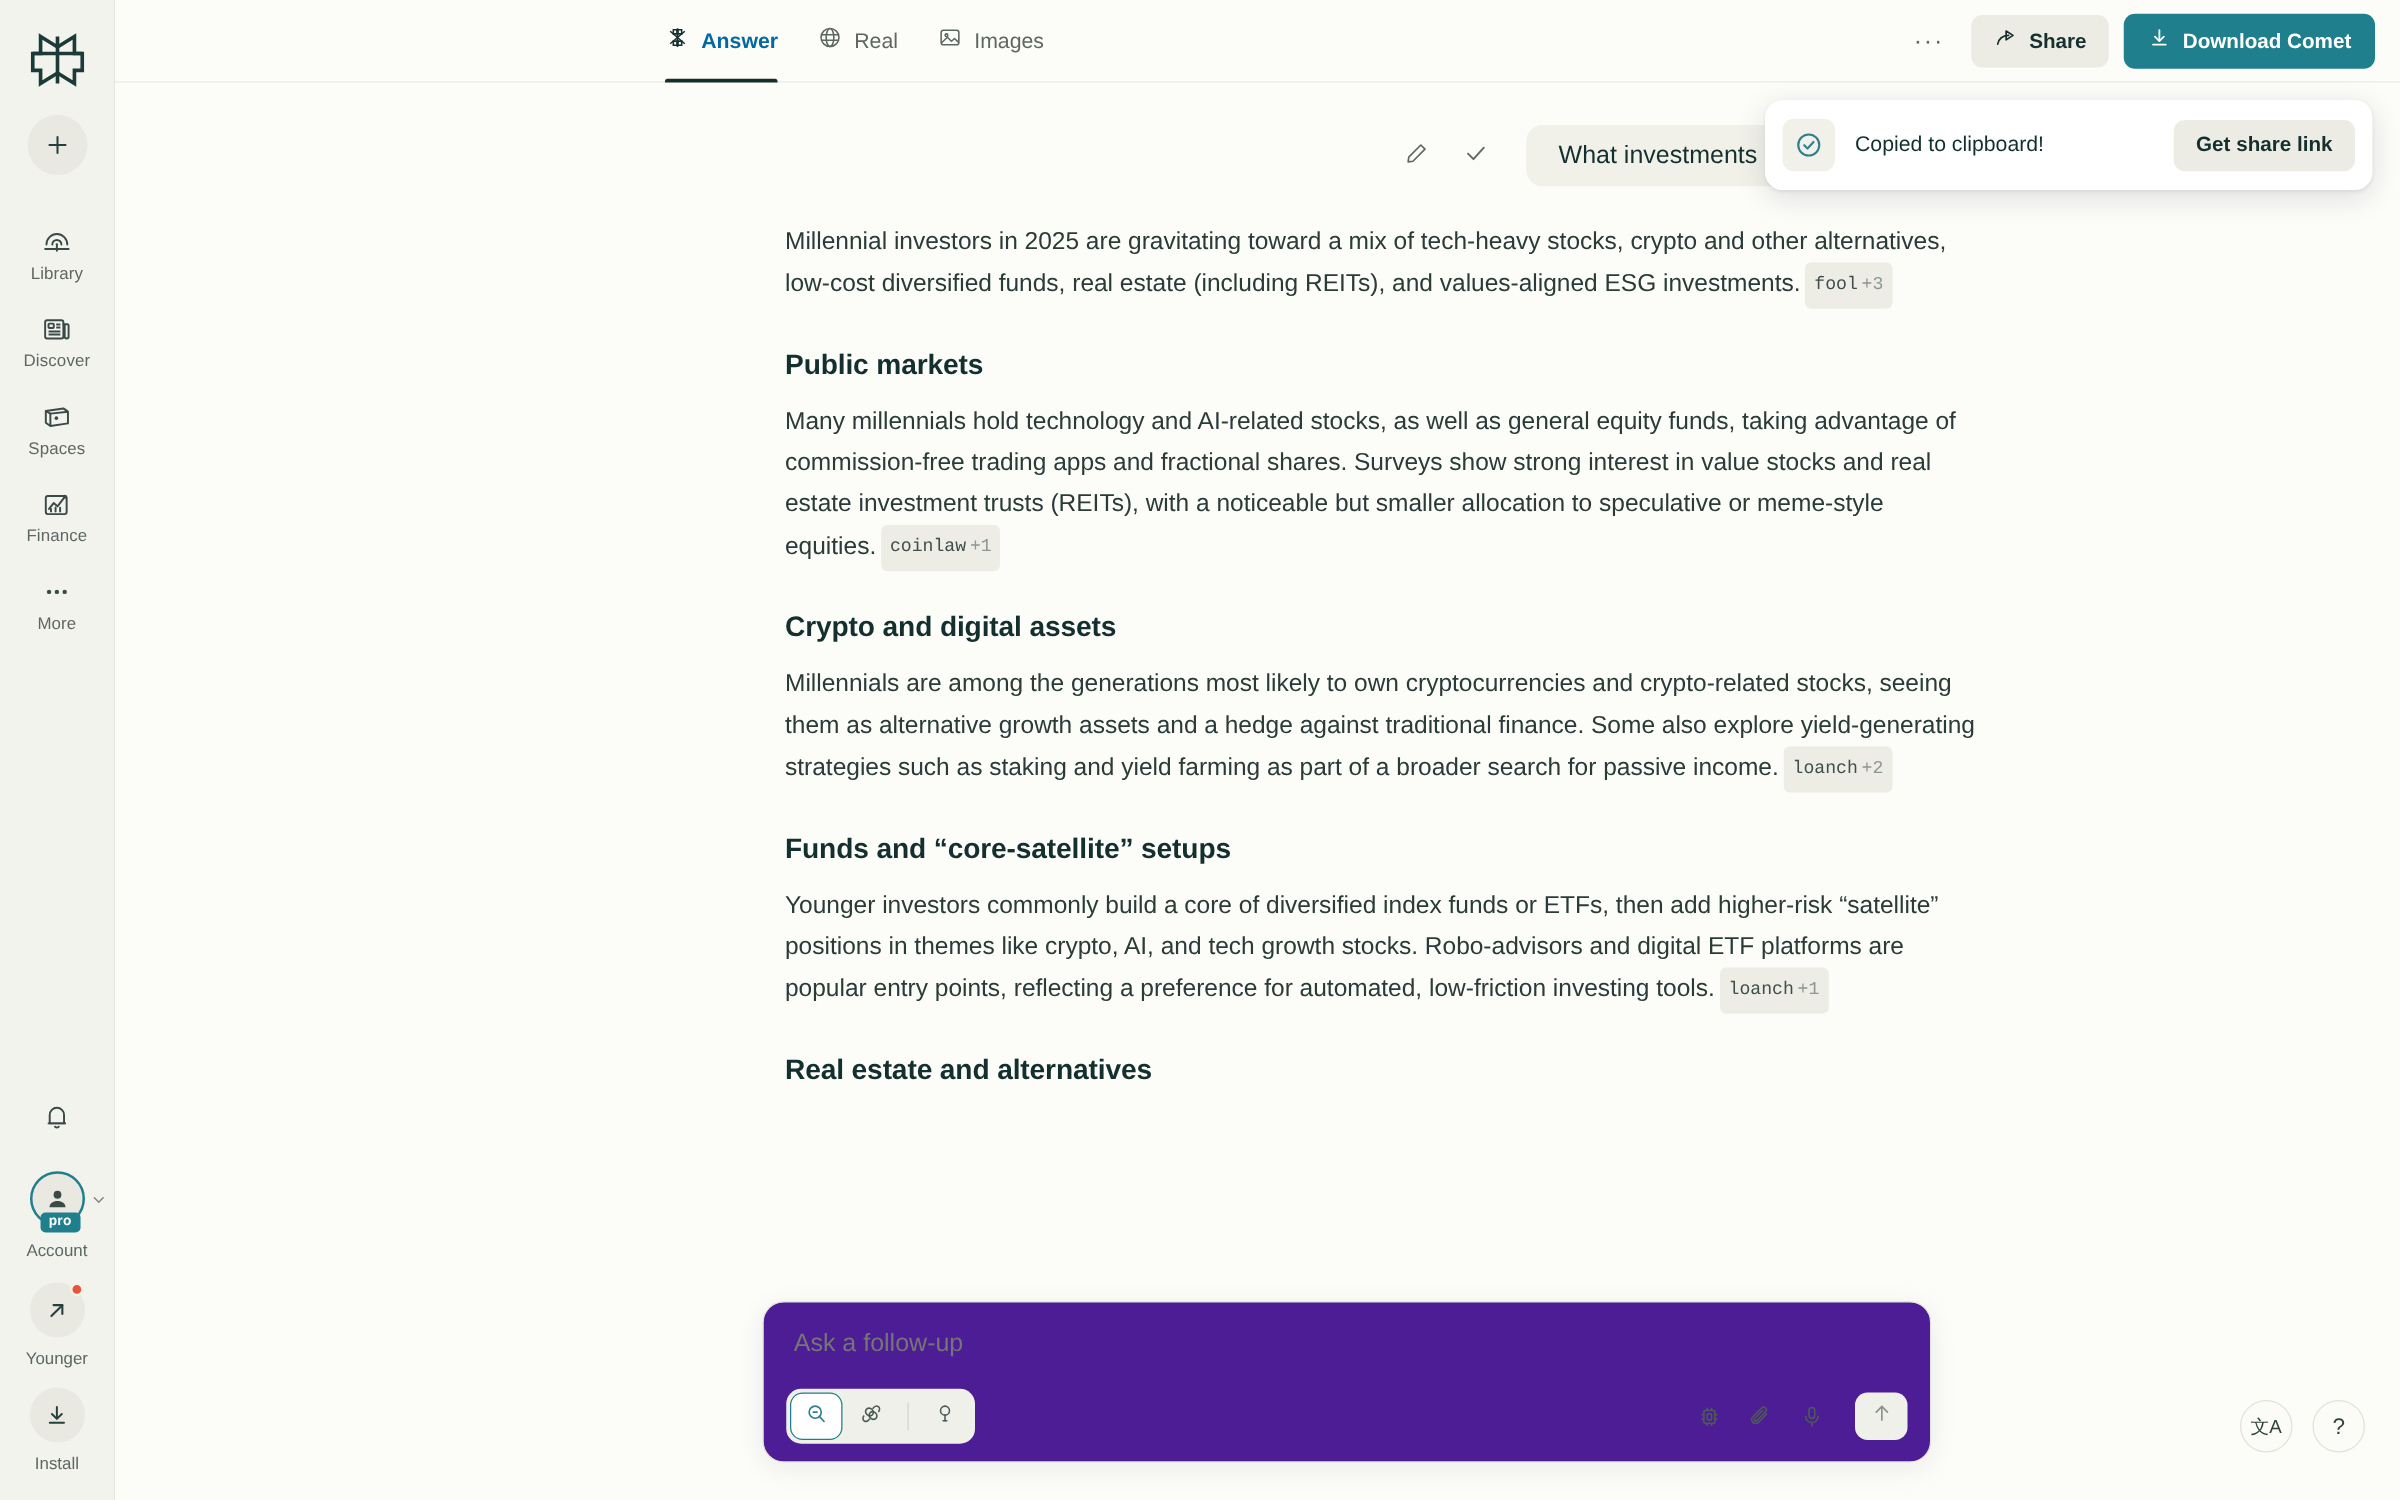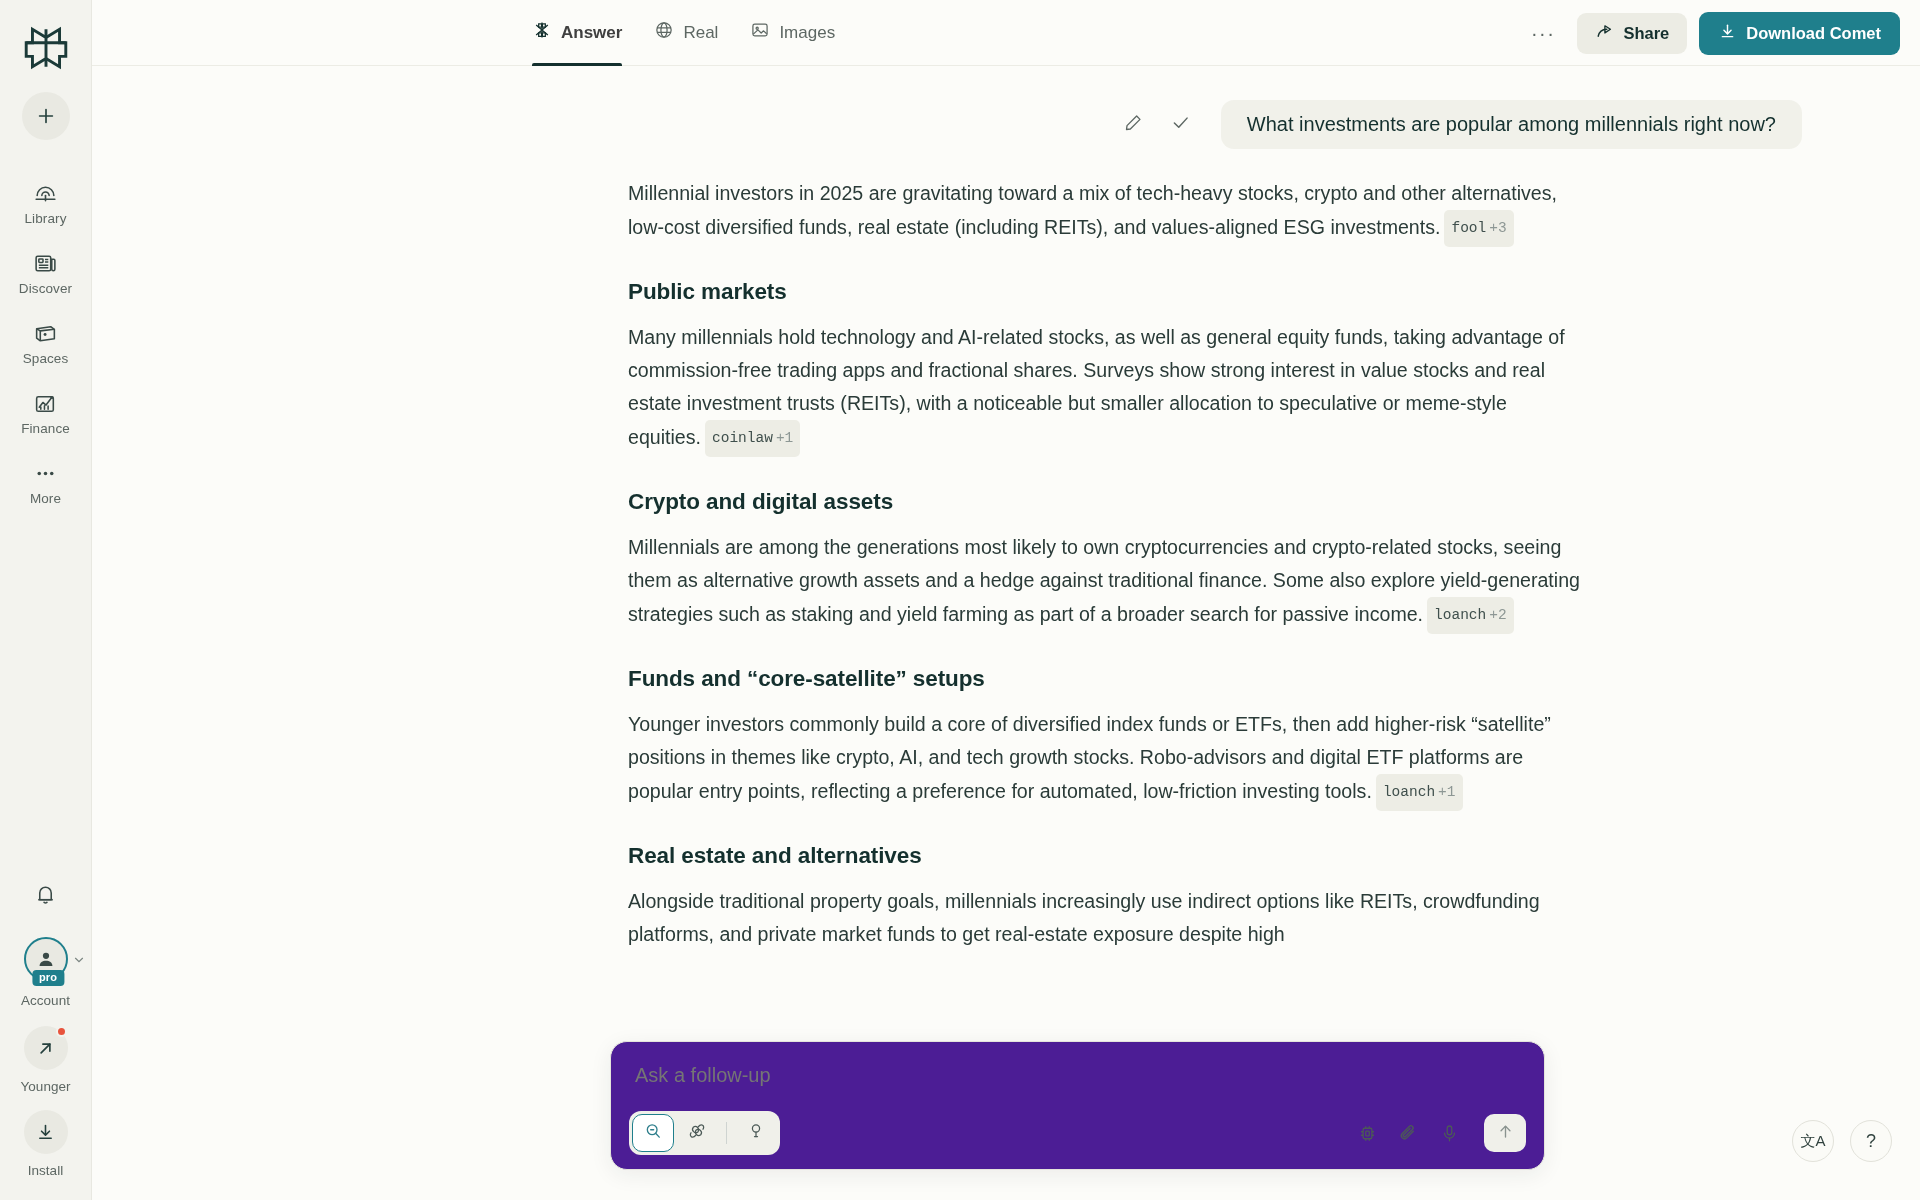--- a/index.html
+++ b/index.html
@@ -80,21 +80,21 @@
     display: flex; align-items: center;
     border-bottom: 1px solid #ecece5;
     position: relative;
   }
   .tabs { display: flex; align-items: center; gap: 32px; margin-left: 440px; height: 66px; }
   .tab {
     display: flex; align-items: center; gap: 9px;
     font-size: 17px; color: #5d6763; height: 66px; cursor: pointer;
     position: relative;
   }
-  .tab.active { color: #404040; font-weight: 600; }
+  .tab.active { color: #0369a1; font-weight: 600; }
   .tab.active::after {
     content: ""; position: absolute; bottom: 0; left: 0; right: 0;
     height: 3px; background: #14302e; border-radius: 2px 2px 0 0;
   }
   .top-right {
     position: absolute; right: 20px; top: 0; height: 66px;
     display: flex; align-items: center; gap: 12px;
   }
   .dots-btn { padding: 6px 10px; cursor: pointer; color:#5d6763; font-size:20px; letter-spacing:1.5px; line-height:10px;}
   .share-btn {
@@ -399,20 +399,30 @@
               <path d="M12 4v10"></path>
                 <path d="M7.5 10.5 12 15l4.5-4.5"></path>
                 <path d="M5.5 18.5h13"></path>
             </svg>
           </span>
           <span>Download Comet</span>
         </button>
       </div>
     </header>
 
+    <div class="toast">
+      <div class="toast-ico">
+        <svg width="24" height="24" viewBox="0 0 24 24" fill="none" stroke="#2f7f8c" stroke-width="1.7" stroke-linecap="round" stroke-linejoin="round">
+          <circle cx="12" cy="12" r="8.4"></circle>
+            <path d="M8.4 12.2 11 14.8 15.8 9.6"></path>
+        </svg>
+      </div>
+      <div class="toast-text">Copied to clipboard!</div>
+      <button class="toast-btn">Get share link</button>
+    </div>
 
     <div class="content">
 
       <div class="query-row">
         <span class="q-ico">
           <svg width="21" height="21" viewBox="0 0 24 24" fill="none" stroke="#5d6763" stroke-width="1.5" stroke-linejoin="round">
             <path d="M15.6 4.6 19.4 8.4 8.4 19.4 4 20l.6-4.4z"></path>
           </svg>
         </span>
         <span class="q-ico check">
@@ -443,21 +453,20 @@
         </p>
 
         <h2 class="sec">Funds and “core-satellite” setups</h2>
 
         <p class="para">
           <span>Younger investors commonly build a core of diversified index funds or ETFs, then add higher-risk “satellite” positions in themes like crypto, AI, and tech growth stocks. Robo-advisors and digital ETF platforms are popular entry points, reflecting a preference for automated, low-friction investing tools.</span><span class="cite"><span>loanch</span><span class="plus">+1</span></span>
         </p>
 
         <h2 class="sec">Real estate and alternatives</h2>
 
-        <p class="para">Alongside traditional property goals, millennials increasingly use indirect options like REITs, crowdfunding platforms, and private market funds to get real-estate exposure despite high</p>
       </div>
     </div>
 
     <div class="composer">
       <input class="composer-input" type="text" placeholder="Ask a follow-up" style="">
 
       <div class="composer-row">
         <div class="mode-group">
 
           <div class="mode-btn active">

